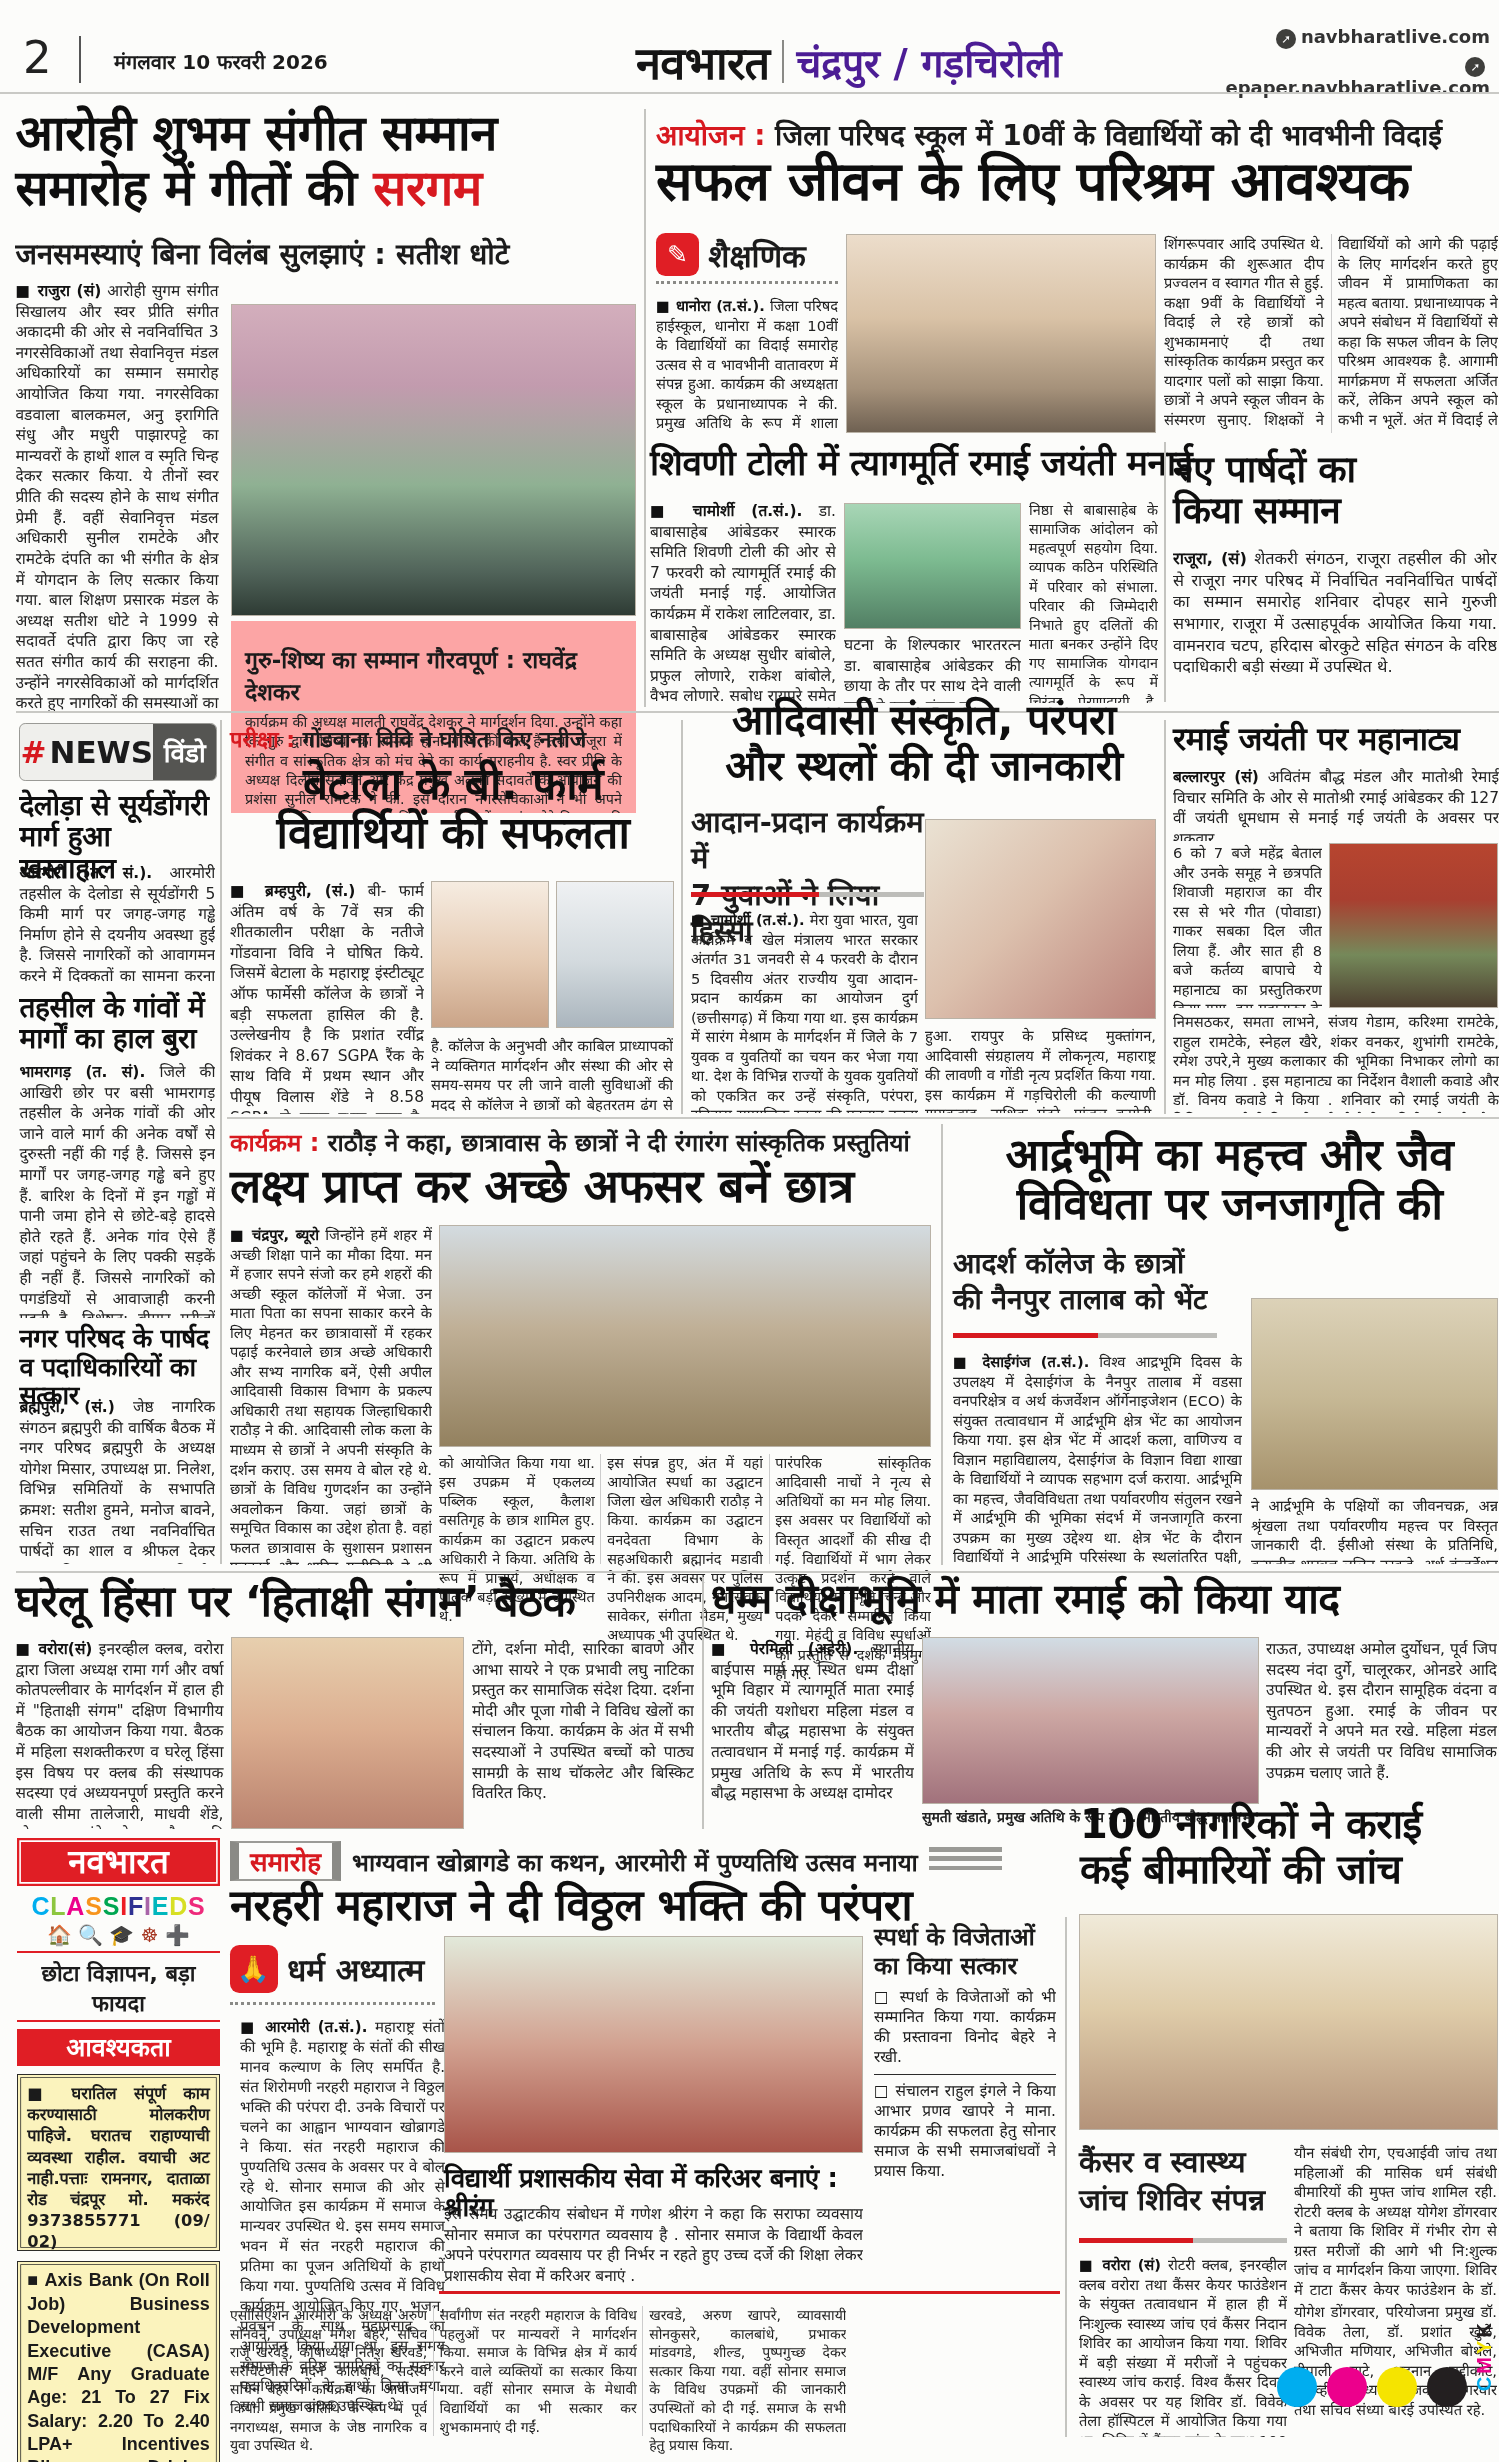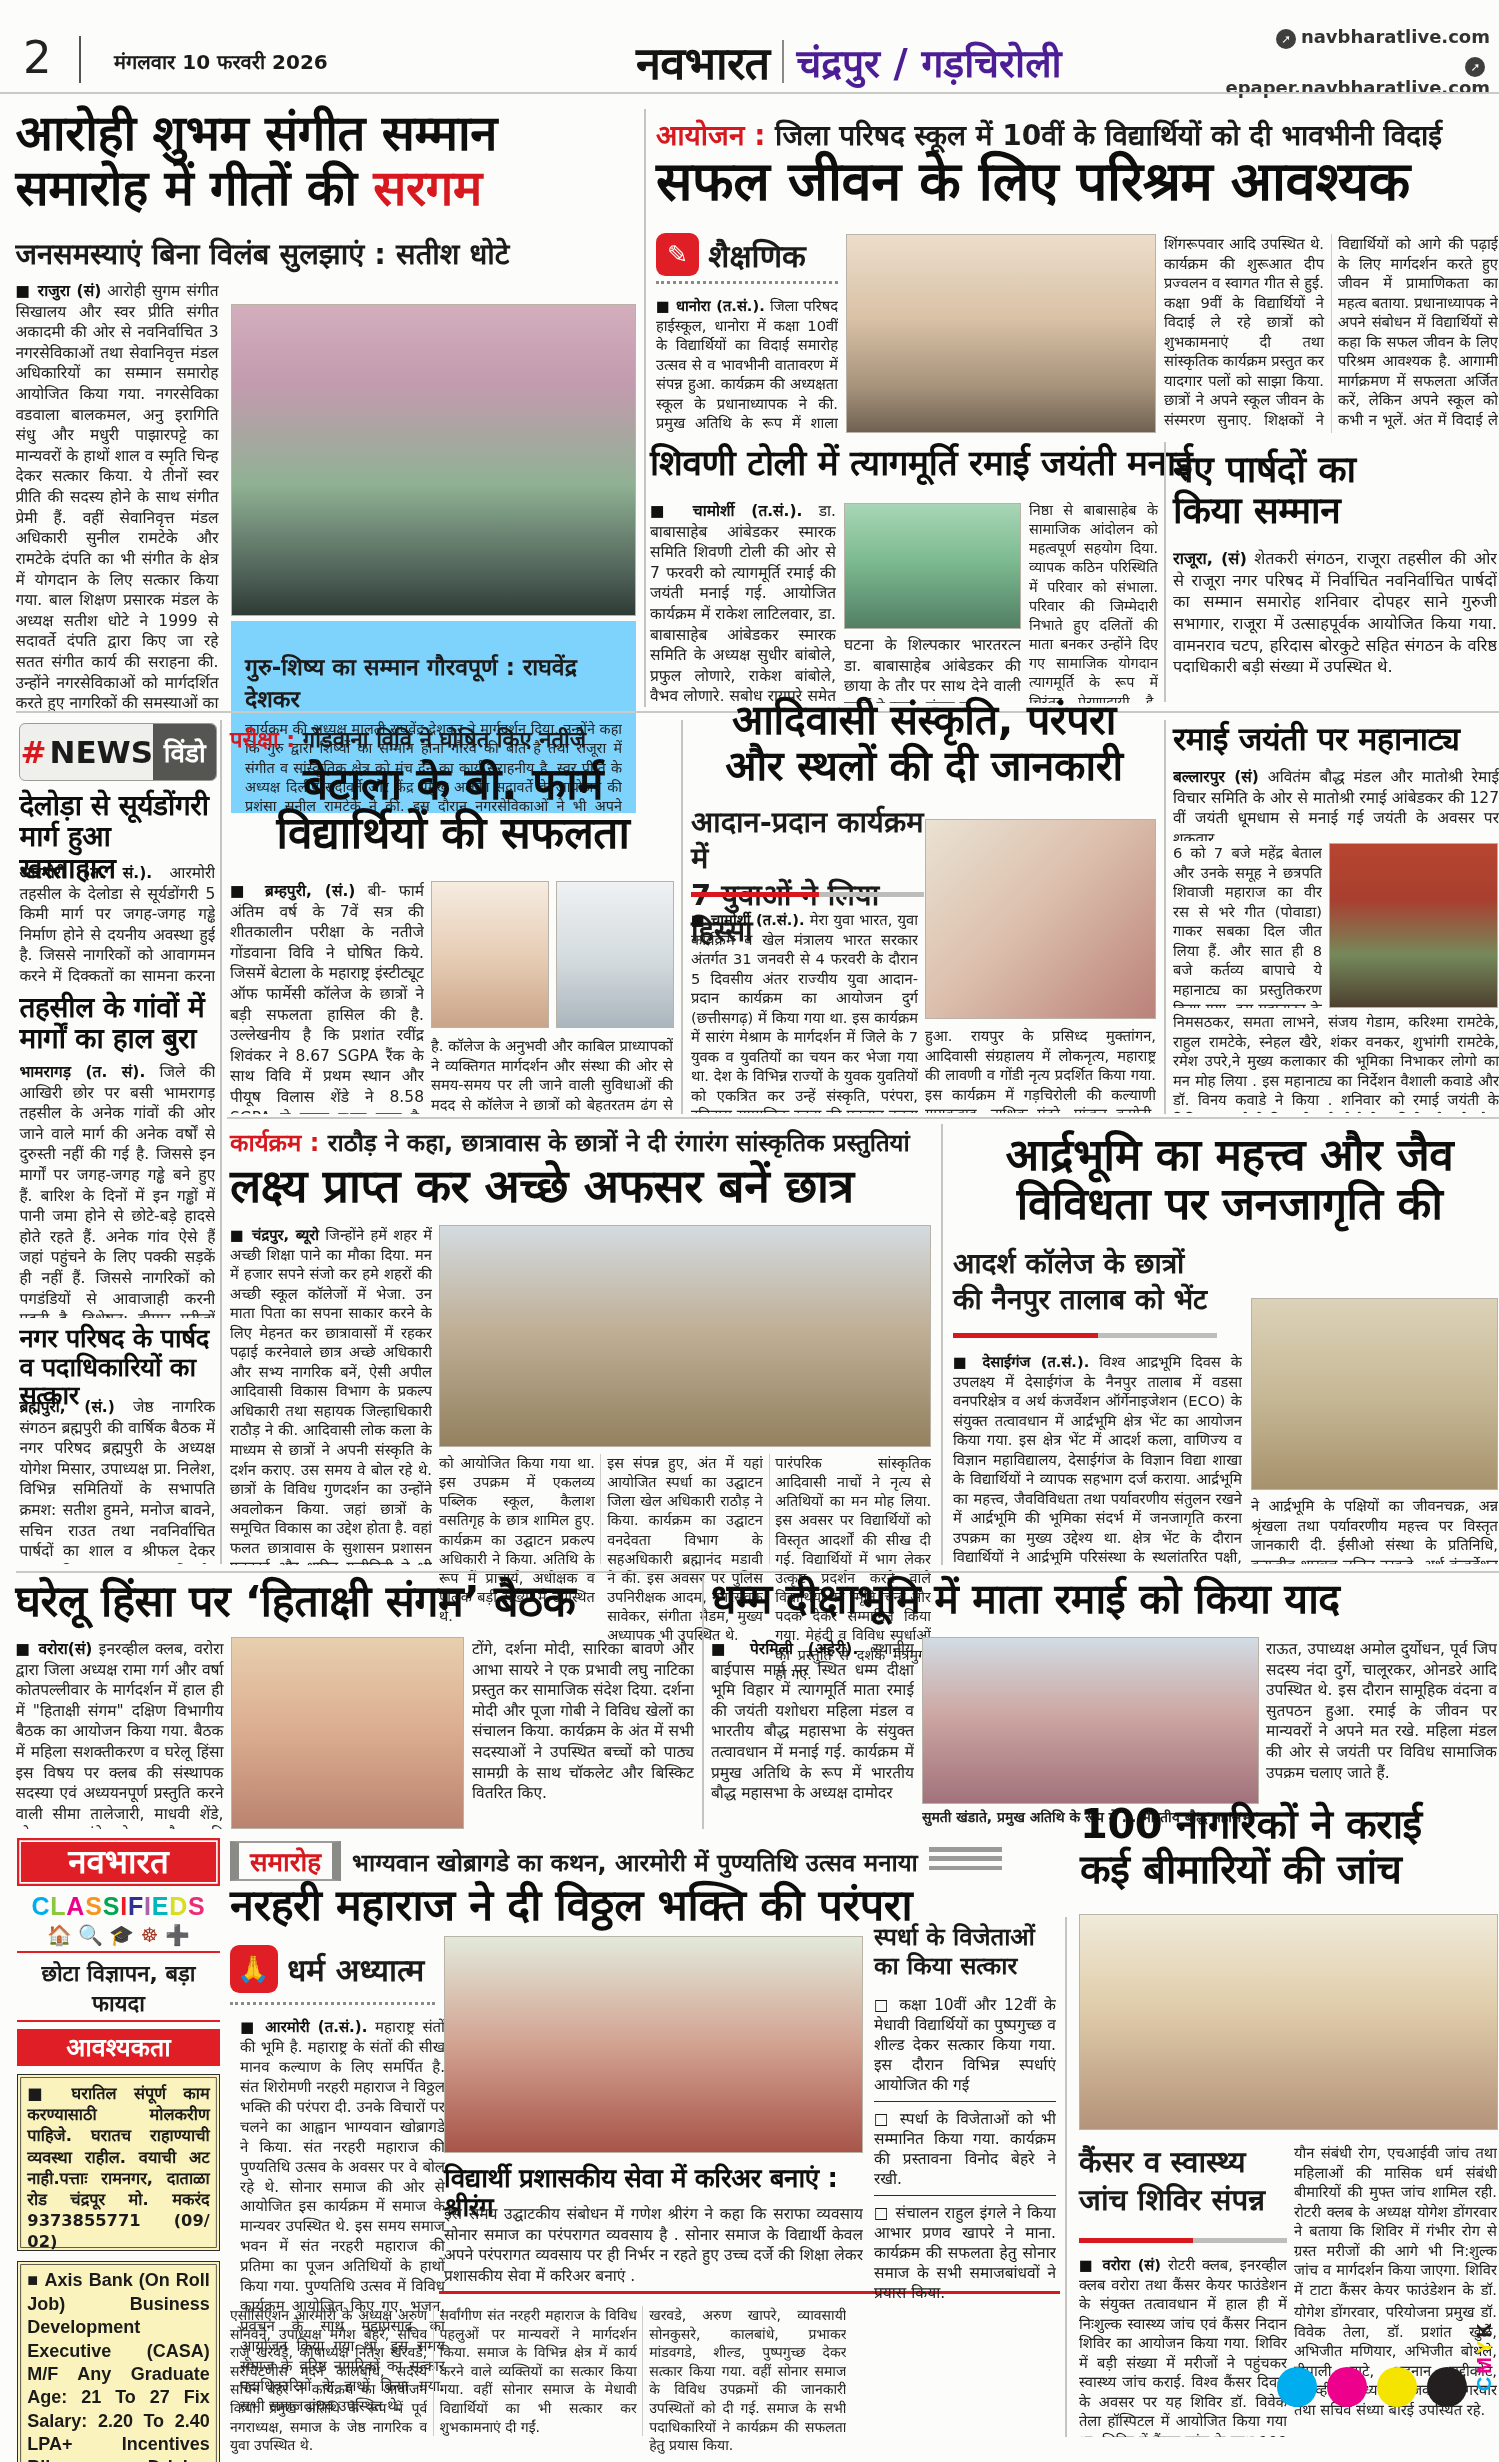--- a/index.html
+++ b/index.html
@@ -7,21 +7,21 @@
         font-family:"DejaVu Sans","Liberation Sans",sans-serif;color:#1b1b1b;}
   .abs{position:absolute;}
   .hl{font-weight:800;color:#0e0e0e;line-height:1.12;letter-spacing:-0.4px;}
   .red{color:#d7191f;}
   .kick{font-weight:800;white-space:nowrap;}
   .body-t{font-size:15.5px;line-height:1.33;text-align:justify;color:#222;overflow:hidden;}
   .dl{font-weight:800;color:#111;}
   .photo{background-size:cover;border:0.8px solid #b9b2a6;box-sizing:border-box;}
   .vr{width:1.6px;background:#c4c4c0;}
   .hr{height:1.6px;background:#c9c9c5;}
-  .capbox{background:#7dd3fc;padding:29px 14px;box-sizing:border-box;overflow:hidden;}
+  .capbox{background:#fca5a5;padding:22px 14px;box-sizing:border-box;overflow:hidden;}
   .secicon{display:inline-flex;align-items:center;justify-content:center;background:#e01e25;color:#fff;
            border-radius:9.3px;font-weight:900;}
   .rule-acc{height:4.7px;background:linear-gradient(90deg,#d7191f 0 55%,#bdbdb9 55% 100%);}
   .p1{background:linear-gradient(180deg,#d3aebc 0%,#c29bae 26%,#8fb193 58%,#51645a 86%,#2e3b34 100%);}
   .p2{background:linear-gradient(180deg,#ecddcb 0%,#d9c2a6 42%,#a5917a 78%,#6f6152 100%);}
   .p3{background:linear-gradient(180deg,#a8d6b6 0%,#7cba90 46%,#527f64 100%);}
   .p4a{background:linear-gradient(180deg,#f6ece1 0%,#e5cab2 55%,#caa488 100%);}
   .p4b{background:linear-gradient(180deg,#eff1f3 0%,#d3dade 55%,#aab5bd 100%);}
   .p5{background:linear-gradient(135deg,#eae2d3 0%,#dcc0ad 45%,#bb827a 100%);}
   .p6{background:linear-gradient(180deg,#b7452f 0%,#a93f30 34%,#75895a 68%,#4e4030 100%);}
@@ -264,21 +264,20 @@
   <div class="abs body-t" style="left:444px;top:2204px;width:419px;height:84px;font-size:15.5px;">इस समय उद्घाटकीय संबोधन में गणेश श्रीरंग ने कहा कि सराफा व्यवसाय सोनार समाज का परंपरागत व्यवसाय है . सोनार समाज के विद्यार्थी केवल अपने परंपरागत व्यवसाय पर ही निर्भर न रहते हुए उच्च दर्जे की शिक्षा लेकर प्रशासकीय सेवा में करिअर बनाएं .</div>
   <div class="abs" style="left:439px;top:2291px;width:621px;height:3.1px;background:#d7191f;"></div>
   <div class="abs" style="left:230px;top:2306px;width:826px;height:130px;column-count:4;column-gap:12.4px;column-rule:0.8px solid #ccc;">
     <div class="body-t" style="font-size:14px;height:auto;">एसोसिएशन आरमोरी के अध्यक्ष अरुण सोनवने, उपाध्यक्ष मंगेश बेहरे, सचिव राजू खरवडे, कोषाध्यक्ष नितेश खरवडे, सरचिटणीस मदन कालबांधे, सदस्य सचिन बेहरे ने कार्यक्रम का आयोजन किया. प्रमुख अतिथि के रूप में पूर्व नगराध्यक्ष, समाज के जेष्ठ नागरिक व युवा उपस्थित थे.</div>
     <div class="body-t" style="font-size:14px;height:auto;">सर्वांगीण संत नरहरी महाराज के विविध पहलुओं पर मान्यवरों ने मार्गदर्शन किया. समाज के विभिन्न क्षेत्र में कार्य करने वाले व्यक्तियों का सत्कार किया गया. वहीं सोनार समाज के मेधावी विद्यार्थियों का भी सत्कार कर शुभकामनाएं दी गईं.</div>
     <div class="body-t" style="font-size:14px;height:auto;">खरवडे, अरुण खापरे, व्यावसायी सोनकुसरे, कालबांधे, प्रभाकर मांडवगडे, शील्ड, पुष्पगुच्छ देकर सत्कार किया गया. वहीं सोनार समाज के विविध उपक्रमों की जानकारी उपस्थितों को दी गई. समाज के सभी पदाधिकारियों ने कार्यक्रम की सफलता हेतु प्रयास किया.</div>
   </div>
 
   <div class="abs" style="left:874px;top:1923px;width:182px;">
     <div style="font-size:24px;font-weight:900;line-height:1.2;">स्पर्धा के विजेताओं का किया सत्कार</div>
-    <div class="sqitem" style="margin-top:7.8px;">□ कक्षा 10वीं और 12वीं के मेधावी विद्यार्थियों का पुष्पगुच्छ व शील्ड देकर सत्कार किया गया. इस दौरान विभिन्न स्पर्धाएं आयोजित की गई</div>
     <div class="sqitem">□ स्पर्धा के विजेताओं को भी सम्मानित किया गया. कार्यक्रम की प्रस्तावना विनोद बेहरे ने रखी.</div>
     <div class="sqitem" style="border-bottom:none;">□ संचालन राहुल इंगले ने किया आभार प्रणव खापरे ने माना. कार्यक्रम की सफलता हेतु सोनार समाज के सभी समाजबांधवों ने प्रयास किया.</div>
   </div>
   <div class="abs vr" style="left:1065px;top:1917px;height:520px;"></div>
 
   <div class="abs hl" style="left:1080px;top:1802px;width:418px;font-size:40px;">
     <div>100 नागरिकों ने कराई</div>
       <div>कई बीमारियों की जांच</div>
   </div>
   <div class="abs photo p12" style="left:1079px;top:1914px;width:419px;height:216px;"></div>

